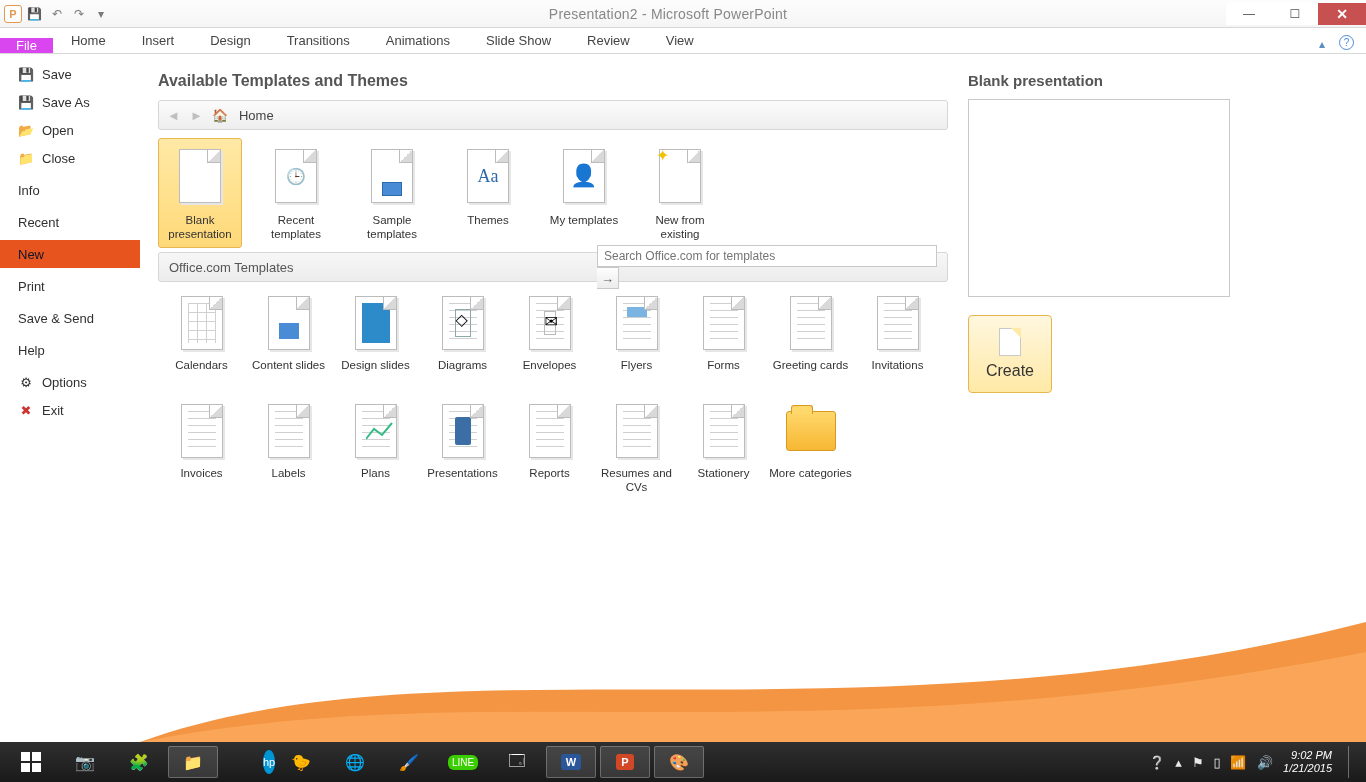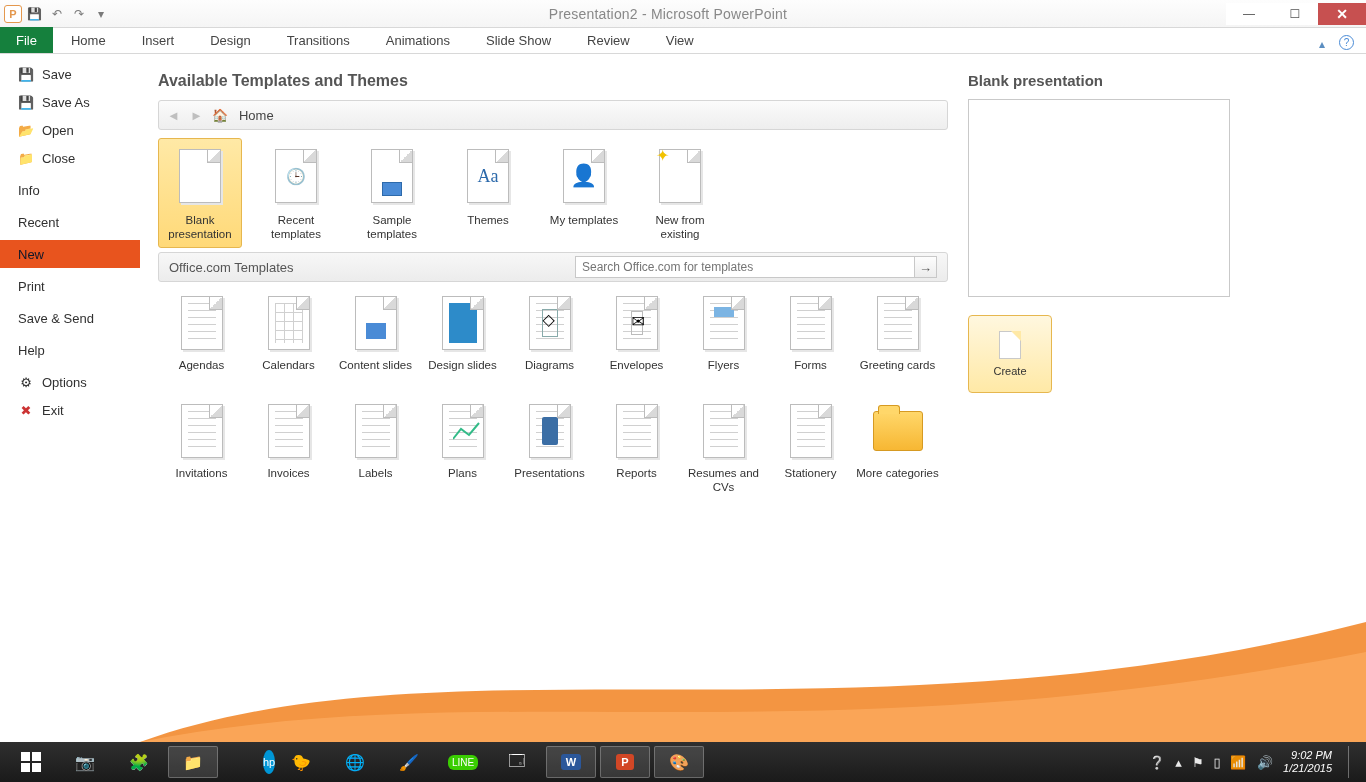--- a/index.html
+++ b/index.html
@@ -11,21 +11,21 @@
 .qat-btn { width: 18px; height: 18px; display: flex; align-items: center; justify-content: center; color:#7a7a7a; font-size:12px; }
 .app-icon { width:18px; height:18px; border:1px solid #e4984e; border-radius:3px; display:flex; align-items:center; justify-content:center; font-weight:bold; font-size:11px; color:#e4984e; background:#fff; }
 .tb-center { flex:1; text-align:center; color:#888; font-size:14px; letter-spacing:.2px; }
 .tb-right { display:flex; }
 .win-btn { width:46px; height:22px; display:flex; align-items:center; justify-content:center; background:#fff; color:#555; font-size:12px;}
 .win-btn.close{ background:#c75050; color:#fff; width:48px;}
 .win-btn.close span{ font-size:14px; font-weight:bold;}
 
 
 .ribbon { height:26px; background:#fff; display:flex; align-items:flex-end; border-bottom:1px solid #d8d8d8; padding-right:8px;}
-.file-tab { background:#15803d; color:#fff; height:26px; padding:0 16px; display:flex; align-items:center; font-size:13px;}
+.file-tab { background:#d946ef; color:#fff; height:15px; padding:0 16px; display:flex; align-items:center; font-size:13px;}
 .rtab { padding:0 18px; height:26px; display:flex; align-items:center; font-size:13px; color:#444; cursor:default;}
 .ribbon-right{ margin-left:auto; display:flex; gap:8px; padding-right:4px; color:#5b8ec1;}
 .ribbon-right .qat-btn{ color:#5b8ec1; }
 
 
 .backstage { display:flex; height: calc(782px - 28px - 26px - 40px); }
 .bs-side { width:140px; background:#fff; border-right:0; padding-top:6px;}
 .bs-item { height:28px; display:flex; align-items:center; gap:8px; padding:0 12px 0 18px; color:#303030; font-size:13px; cursor:default;}
 .bs-item.sel { background:#e8541e; color:#0f172a; position:relative;}
 .bs-item.sel::after{ content:""; position:absolute; right:-8px; top:50%; transform:translateY(-50%); border:8px solid transparent; border-left-color:#e8541e;}
@@ -41,35 +41,35 @@
 .home-ico { color:#e9a24a;}
 .tile-row { display:flex; gap:12px; margin-top:8px; }
 .tile { width:84px; min-height:110px; display:flex; flex-direction:column; align-items:center; padding:4px 2px; border:1px solid transparent; border-radius:3px;}
 .tile.sel { background:linear-gradient(#ffe9a6,#ffd978); border:1px solid #e6b74f;}
 .tile-icon { width:56px; height:66px; display:flex; align-items:center; justify-content:center; margin-bottom:4px;}
 .tile-icon svg{ display:block;}
 .tile-label { font-size:11.5px; color:#333; text-align:center; line-height:1.25;}
 
 .section-bar { margin-top:4px; background:linear-gradient(#f7f7f7,#ececec); border:1px solid #d6d6d6; height:30px; border-radius:3px; display:flex; align-items:center; padding:0 10px; font-size:13px; color:#555;}
 .section-bar .spacer{flex:1;}
-.search-wrap{ display:flex; align-items:flex-start;}
+.search-wrap{ display:flex; align-items:flex-start;flex-direction:column;}
 .search-input { width:340px; height:22px; border:1px solid #c8c8c8; background:#fff; font-size:12px; padding:0 6px; color:#666;}
 .go-btn { width:22px; height:22px; border:1px solid #c8c8c8; border-left:none; background:linear-gradient(#fdfdfd,#ececec); display:flex; align-items:center; justify-content:center; font-size:13px; color:#555;}
 
 .grid { display:flex; flex-wrap:wrap; gap:0 0; margin-top:8px;}
 .gtile { width:87px; height:108px; display:flex; flex-direction:column; align-items:center; padding-top:2px;}
 .gtile .tile-icon{ height:62px;}
 
 
 .right-col{ flex:1; padding-top:0;}
 .preview-box{ width:262px; height:198px; border:1px solid #c9c9c9; background:#fff; margin-top:10px;}
 .create-btn{ margin-top:18px; width:84px; height:78px; border:1px solid #e6b74f; border-radius:4px; background:linear-gradient(#fff7df,#ffe9a6); display:flex; flex-direction:column; align-items:center; justify-content:center; gap:6px;}
 .create-btn .doc{ width:22px; height:28px; background:#fff; border:1px solid #c9c9c9; position:relative;}
 .create-btn .doc::before{ content:""; position:absolute; top:-1px; right:-1px; border:5px solid transparent; border-top-color:#ffe9a6; border-right-color:#ffe9a6;}
-.create-btn span{ font-size:11px; color:#333;text-align:right;}
+.create-btn span{ font-size:16px; color:#333;text-align:right;}
 
 
 .swoosh { position:absolute; left:140px; right:0; bottom:40px; height:130px; pointer-events:none; overflow:hidden;}
 .swoosh svg{ width:100%; height:100%;}
 
 
 .taskbar { position:absolute; left:0; right:0; bottom:0; height:40px; background:linear-gradient(#2f2f2f,#1a1a1a); display:flex; align-items:center; padding:0 6px;}
 .task-btn{ width:50px; height:32px; margin-right:4px; border-radius:2px; display:flex; align-items:center; justify-content:center; color:#fff; font-size:16px;}
 .task-btn.on{ background:rgba(255,255,255,.12); box-shadow: inset 0 0 0 1px rgba(255,255,255,.25);}
 .task-btn.start{ background:transparent;}
@@ -247,28 +247,20 @@
         <div class="search-wrap">
           <input class="search-input" placeholder="Search Office.com for templates" style="">
           <div class="go-btn">→</div>
         </div>
       </div>
 
       <div class="grid" id="cat-grid">
           <div class="gtile">
             <div class="tile-icon">
               <div class="page fold lines">
-                <div class="inner"></div>
-              </div>
-            </div>
-            <div class="tile-label">Agendas</div>
-          </div>
-          <div class="gtile">
-            <div class="tile-icon">
-              <div class="page fold lines">
                 <div class="inner" style="background: repeating-linear-gradient(90deg, rgb(208, 208, 208) 0px, rgb(208, 208, 208) 1px, transparent 1px, transparent 9px), repeating-linear-gradient(rgb(208, 208, 208) 0px, rgb(208, 208, 208) 1px, transparent 1px, transparent 9px);"></div>
               </div>
             </div>
             <div class="tile-label">Calendars</div>
           </div>
           <div class="gtile">
             <div class="tile-icon">
               <div class="page fold lines">
                 <div class="inner" style="background: rgb(255, 255, 255);">
                   <div style="position:absolute;bottom:4px;left:4px;right:4px;height:16px;background:#4a8bd6;"></div>

